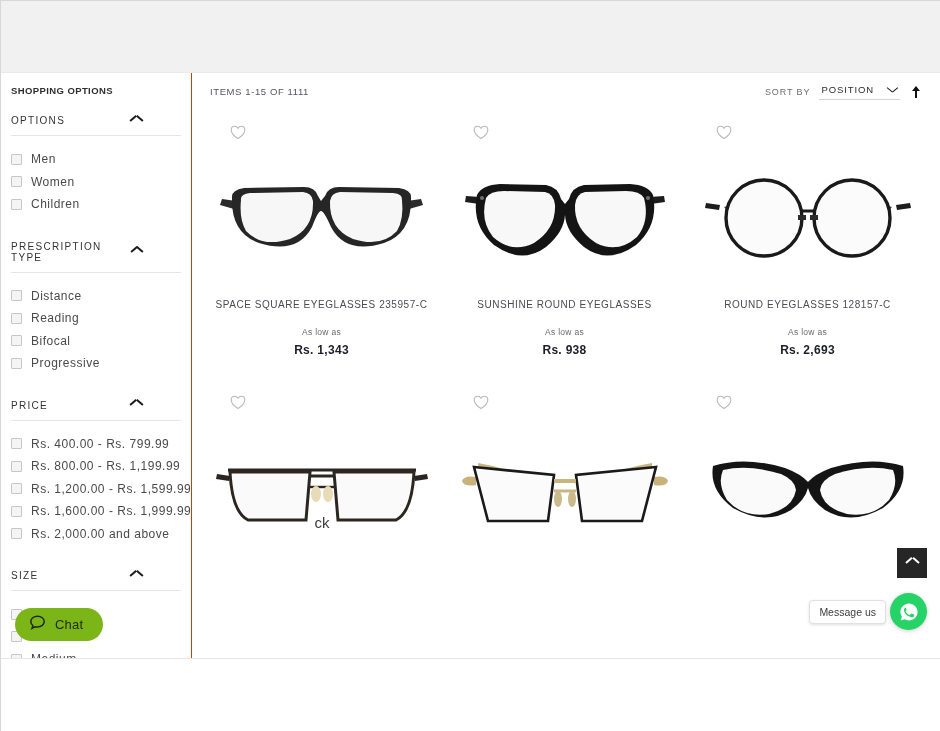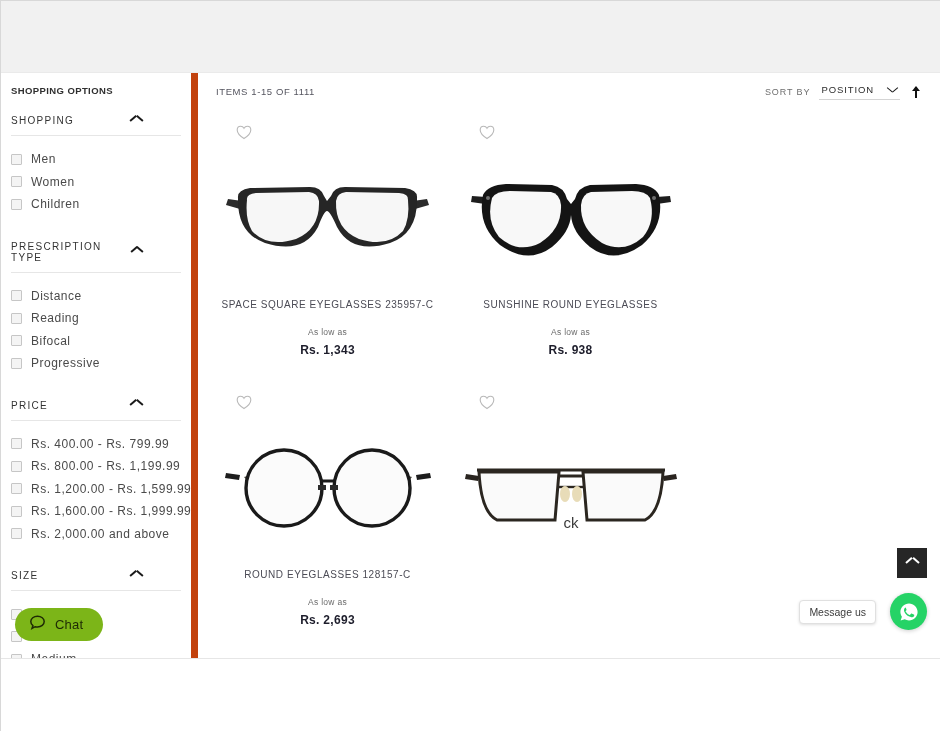--- a/index.html
+++ b/index.html
@@ -124,21 +124,21 @@
     white-space: nowrap;
   }
 
   
   .main {
     position: absolute;
     top: 0; left: 190px;
     width: 750px;
     height: 585px;
     background: #ffffff;
-    border-left: 7px solid #c2410c;
+    border-left: 1px solid #c2410c;
   }
 
   .toolbar {
     position: relative;
     height: 40px;
     padding: 12px 20px 0 18px;
   }
 
   .items-count {
     position: absolute;
@@ -323,21 +323,21 @@
     z-index: 40;
   }
 
   .wa-tooltip {
     background: #ffffff;
     border: 1px solid #e0e0e0;
     border-radius: 4px;
     font-size: 10.5px;
     color: #3c3c3c;
     padding: 5px 9px;
-    margin-right: 14px;
+    margin-right: 4px;
     box-shadow: 0 1px 3px rgba(0,0,0,0.13);
     white-space: nowrap;
   }
 
   .wa-button {
     width: 37px; height: 37px;
     border-radius: 50%;
     background: #25d366;
     display: flex;
     align-items: center;
@@ -353,21 +353,21 @@
 
   <div class="top-banner"></div>
 
   <div class="page">
 
     <aside class="sidebar">
       <div class="sidebar-title">SHOPPING OPTIONS</div>
 
       <div class="filter-group">
         <div class="filter-head">
-          <span class="filter-head-label">SHOPPING</span>
+          <span class="filter-head-label">OPTIONS</span>
           <span class="chev"></span>
         </div>
         <div class="filter-options">
           <div class="filter-option">
             <span class="cbx"></span>
             <span class="filter-option-label">Men</span>
           </div>
           <div class="filter-option">
             <span class="cbx"></span>
             <span class="filter-option-label">Women</span>

